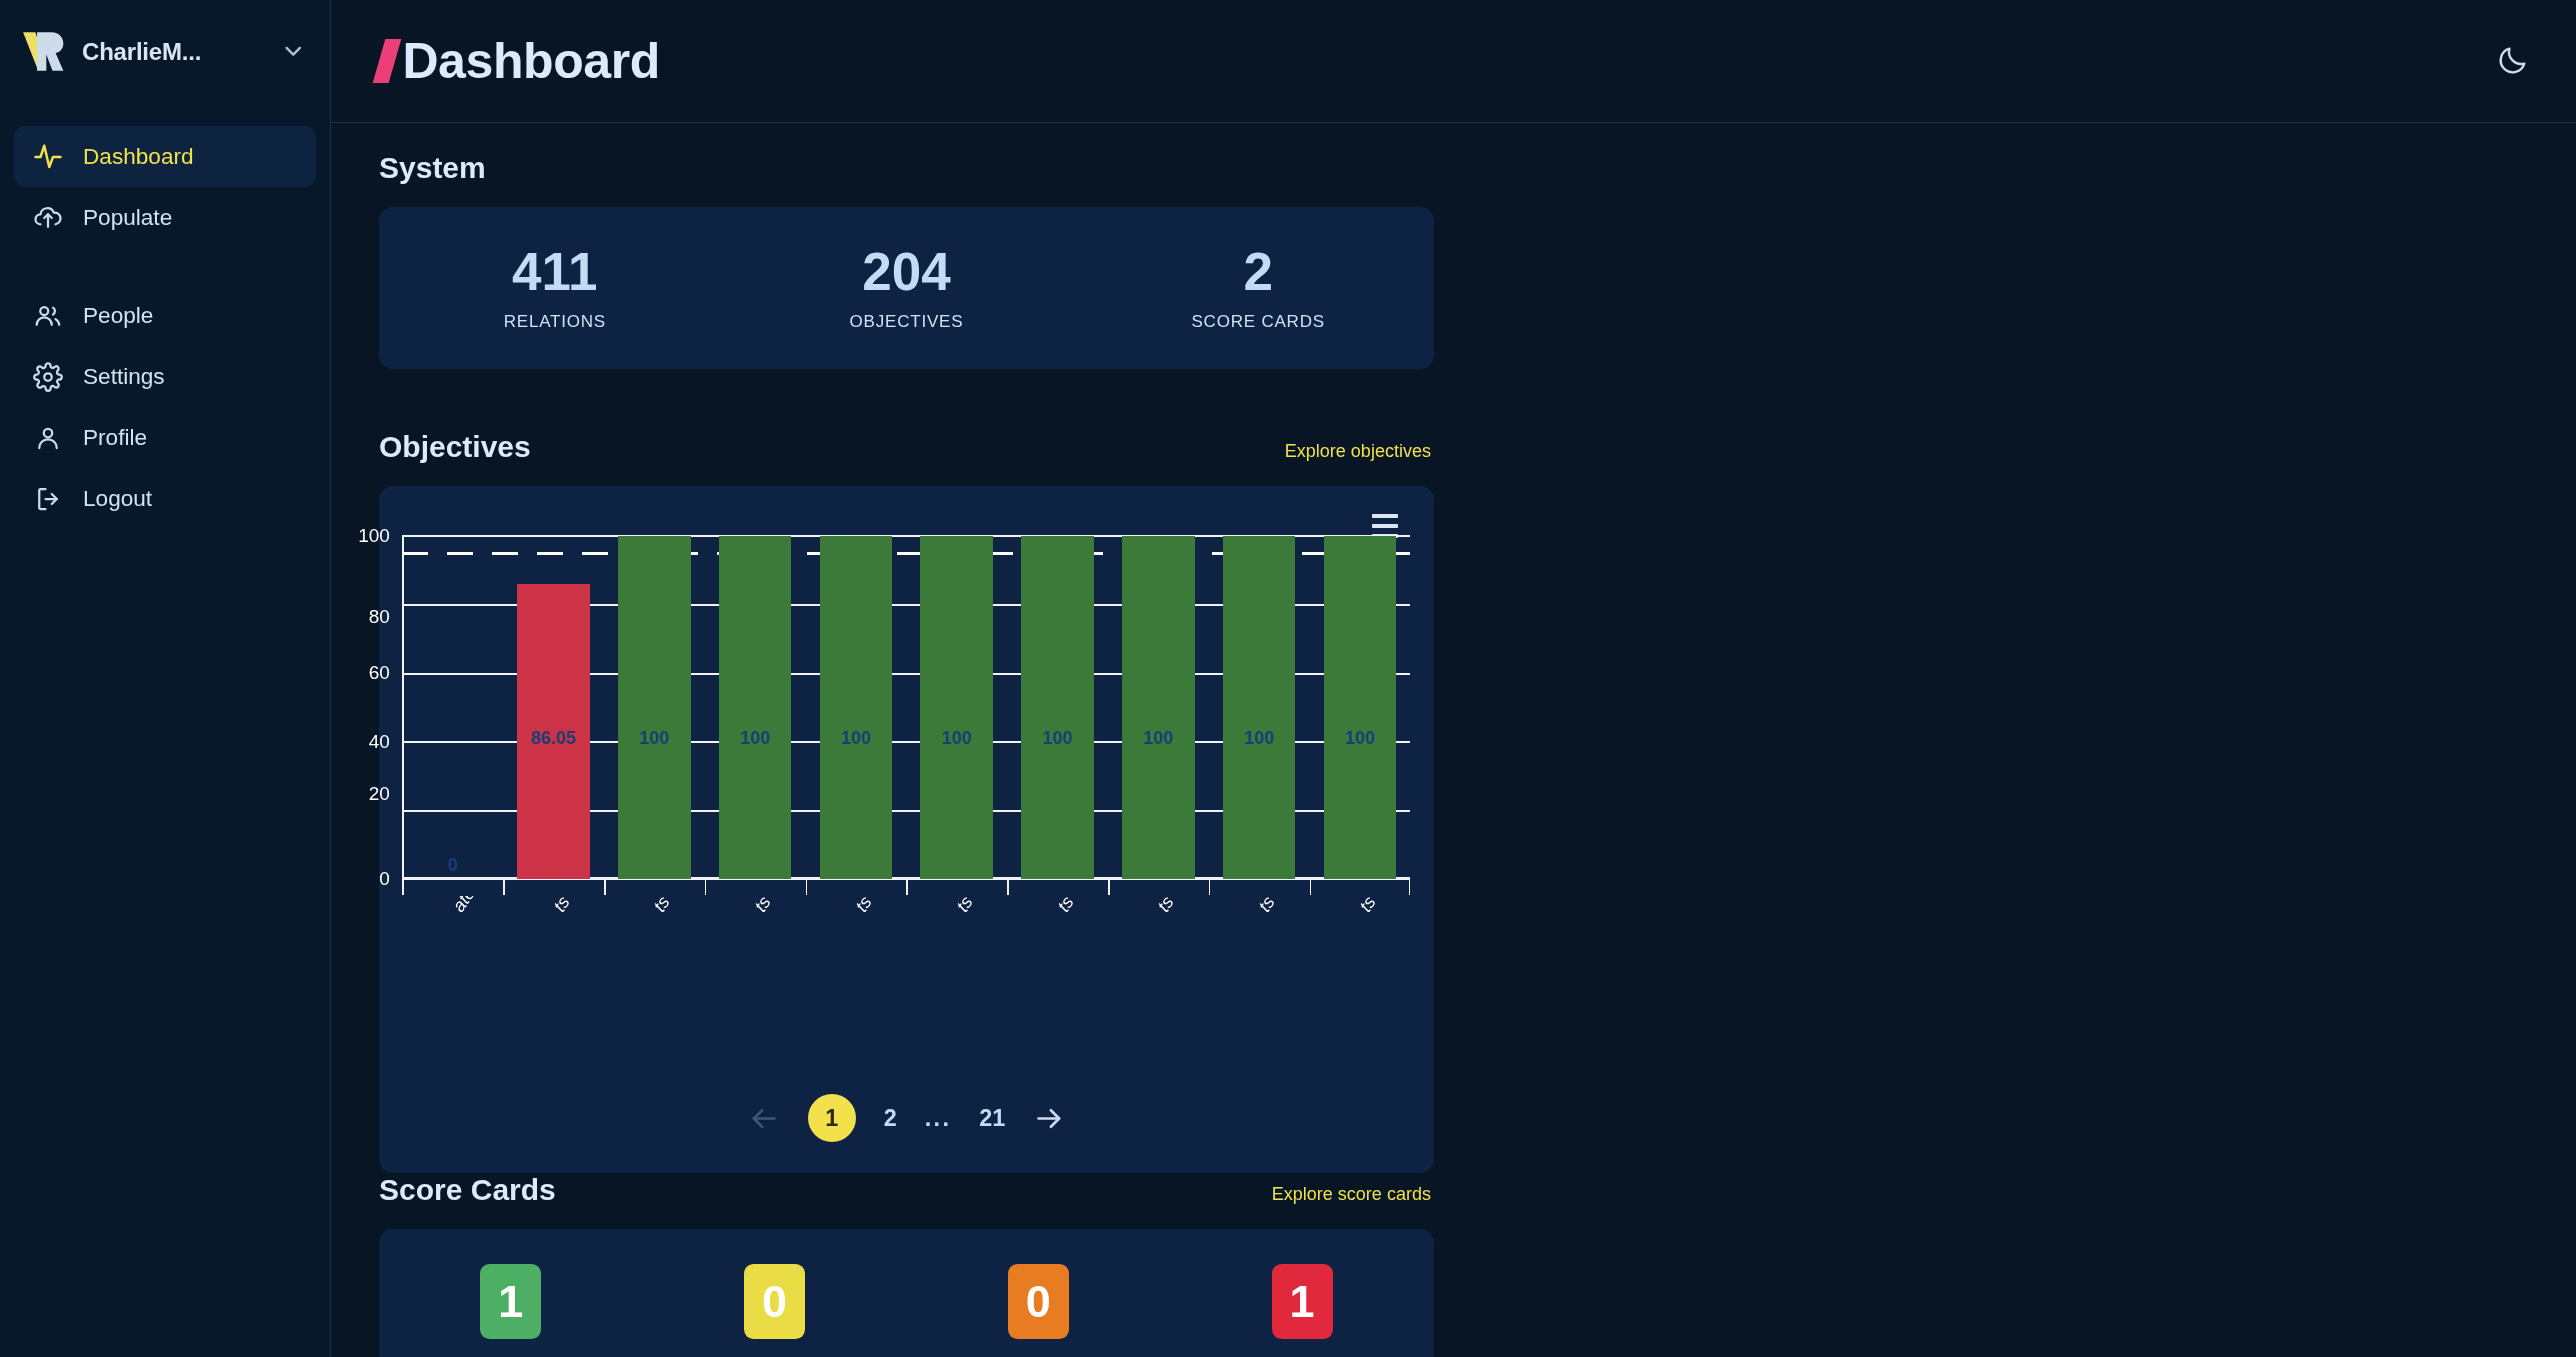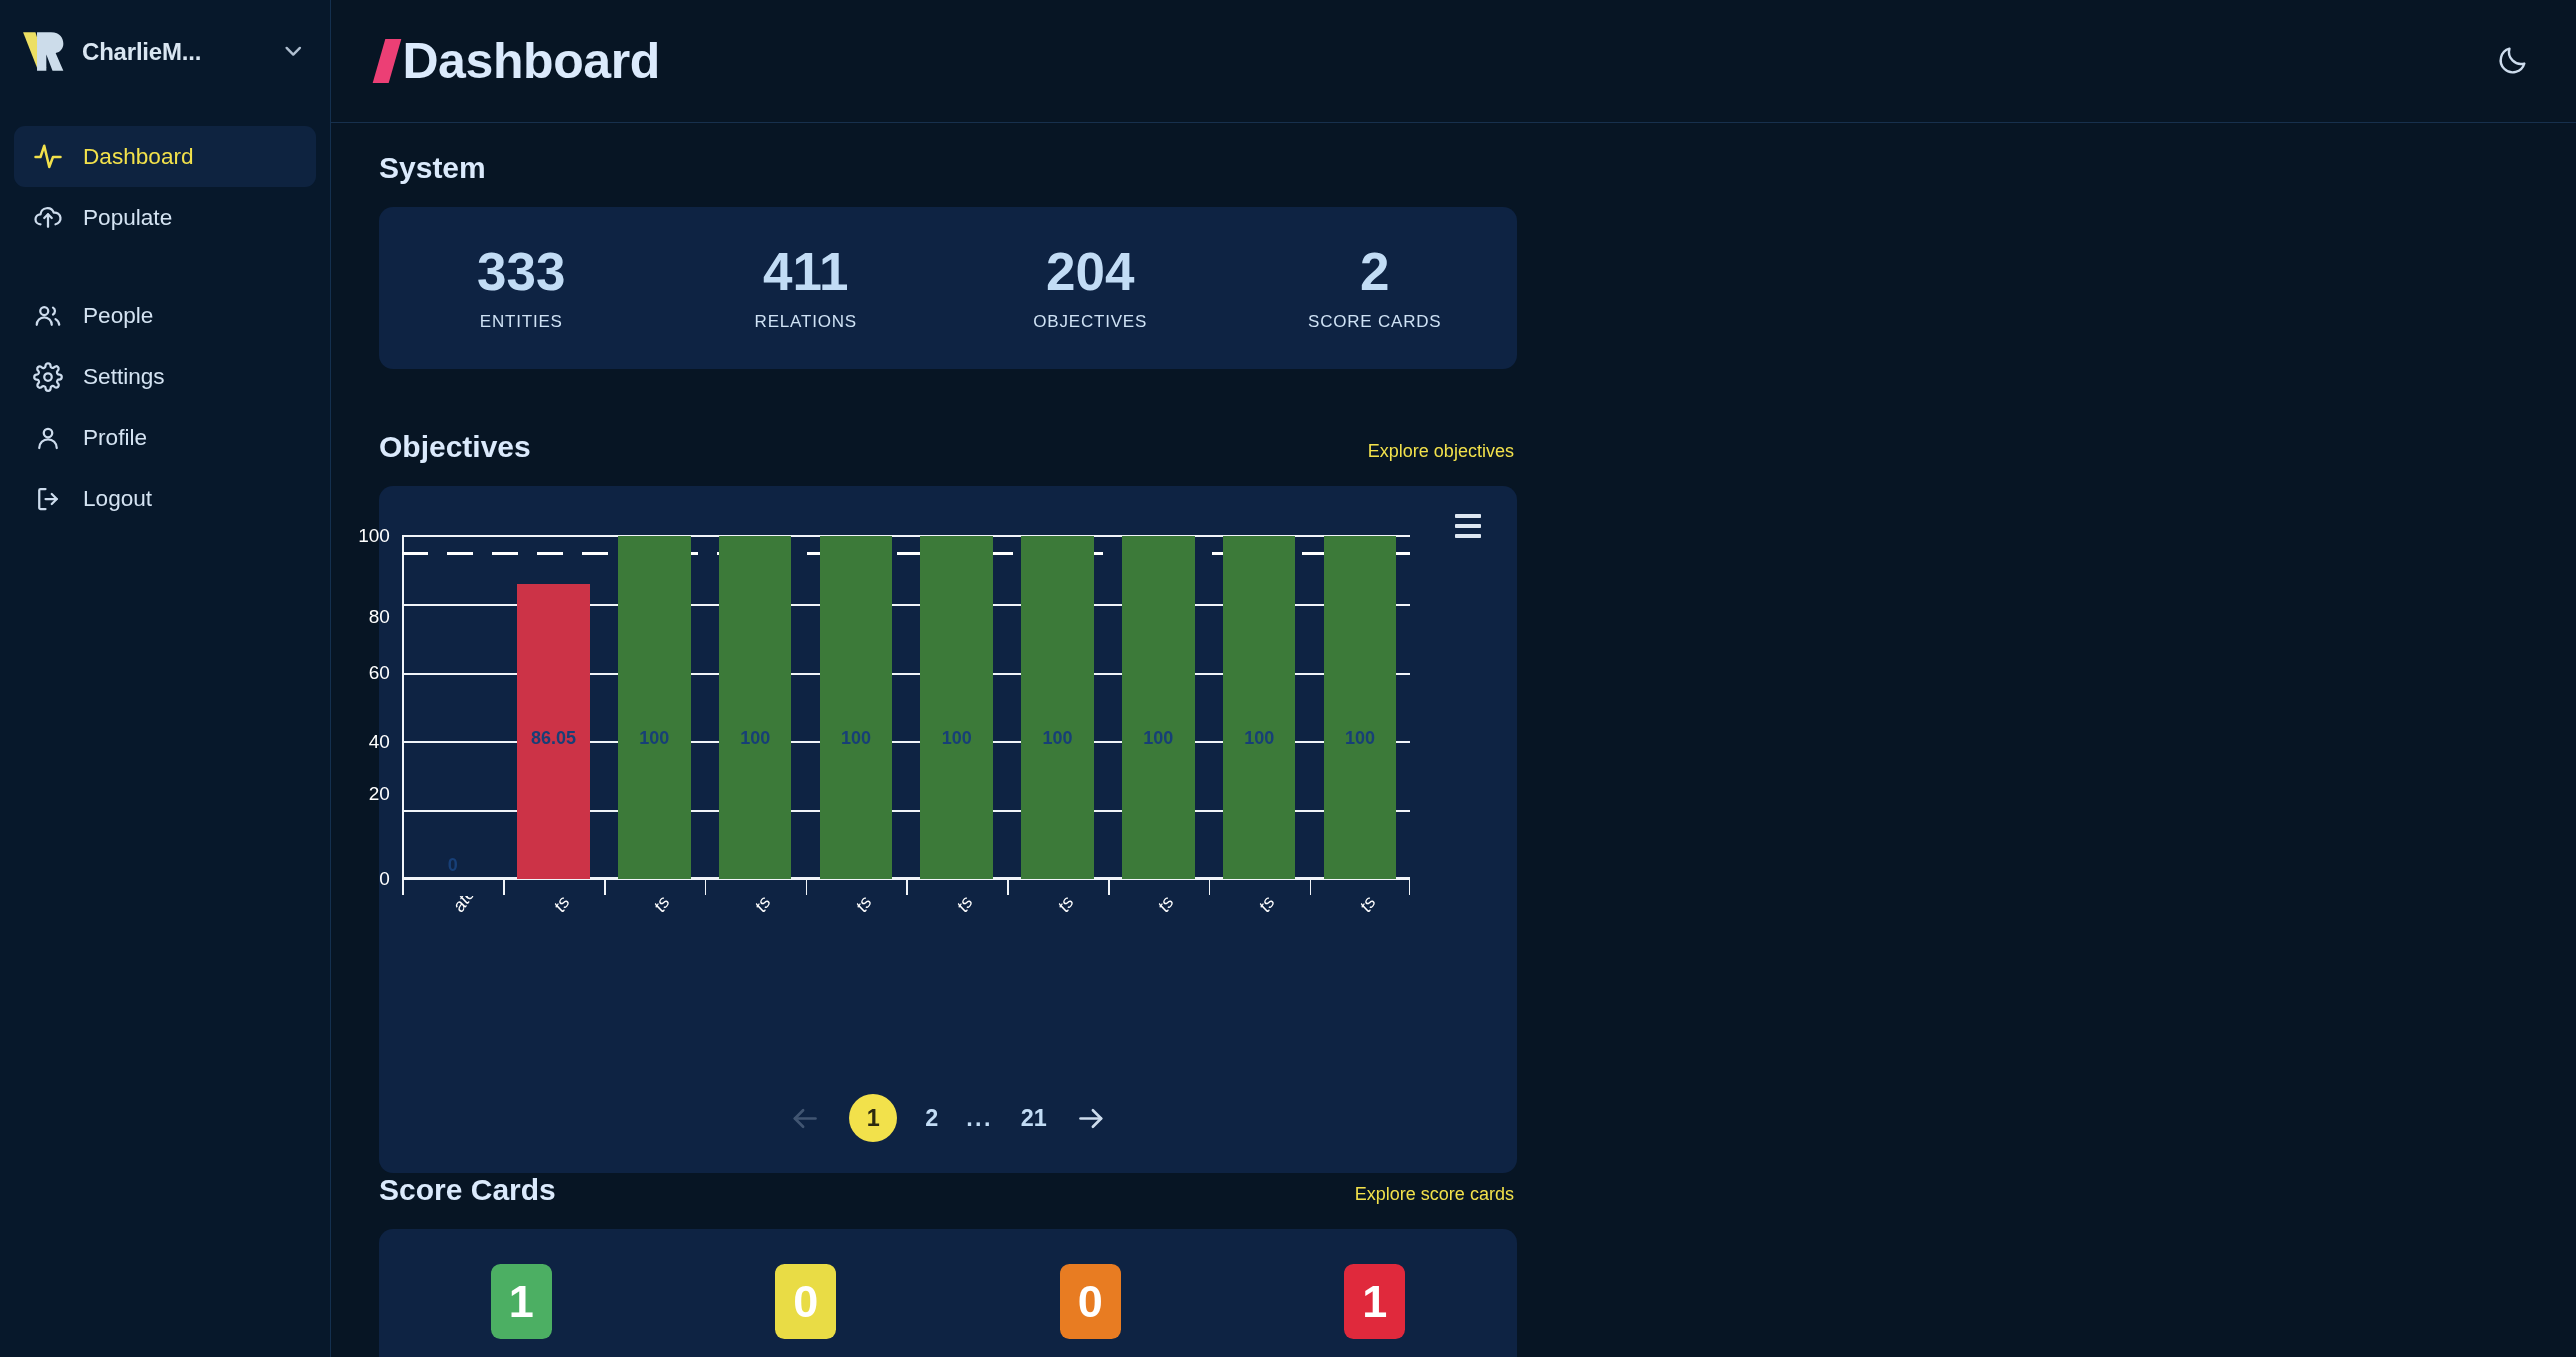--- a/index.html
+++ b/index.html
@@ -52,21 +52,21 @@
   .page-title { display: flex; align-items: baseline; gap: 7.8px; }
   .slash {
     display: inline-block; width: 15.6px; height: 44px;
     background: #ec3f75; transform: skewX(-16deg);
     position: relative; top: 4.7px;
   }
   .page-title-text { font-size: 50px; font-weight: 700; color: #dbeafc; letter-spacing: -0.4px; }
   .moon-btn { width: 44px; height: 44px; display: flex; align-items: center; justify-content: center; cursor: pointer; }
 
   .content { padding: 28px 41px 0 48px; display: flex; flex-wrap: wrap; gap: 0 55px; }
-  .col { width: 1138px; }
+  .col { width: 1055px; }
 
   .section-head {
     display: flex; align-items: baseline; justify-content: space-between;
     height: 56px; padding-right: 3.1px;
   }
   .section-title { font-size: 30px; font-weight: 700; color: #dbeafc; }
   .section-link { font-size: 18px; color: #f2e14b; cursor: pointer; }
 
   .panel { background: #0e2343; border-radius: 14px; }
 
@@ -234,24 +234,20 @@
 
     <div class="content">
 
       <div class="col">
 
         <div class="section-head">
           <span class="section-title">System</span>
         </div>
         <div class="panel stats">
           <div class="stat">
-            <div class="stat-num">333</div>
-            <div class="stat-label">ENTITIES</div>
-          </div>
-          <div class="stat">
             <div class="stat-num">411</div>
             <div class="stat-label">RELATIONS</div>
           </div>
           <div class="stat">
             <div class="stat-num">204</div>
             <div class="stat-label">OBJECTIVES</div>
           </div>
           <div class="stat">
             <div class="stat-num">2</div>
             <div class="stat-label">SCORE CARDS</div>

